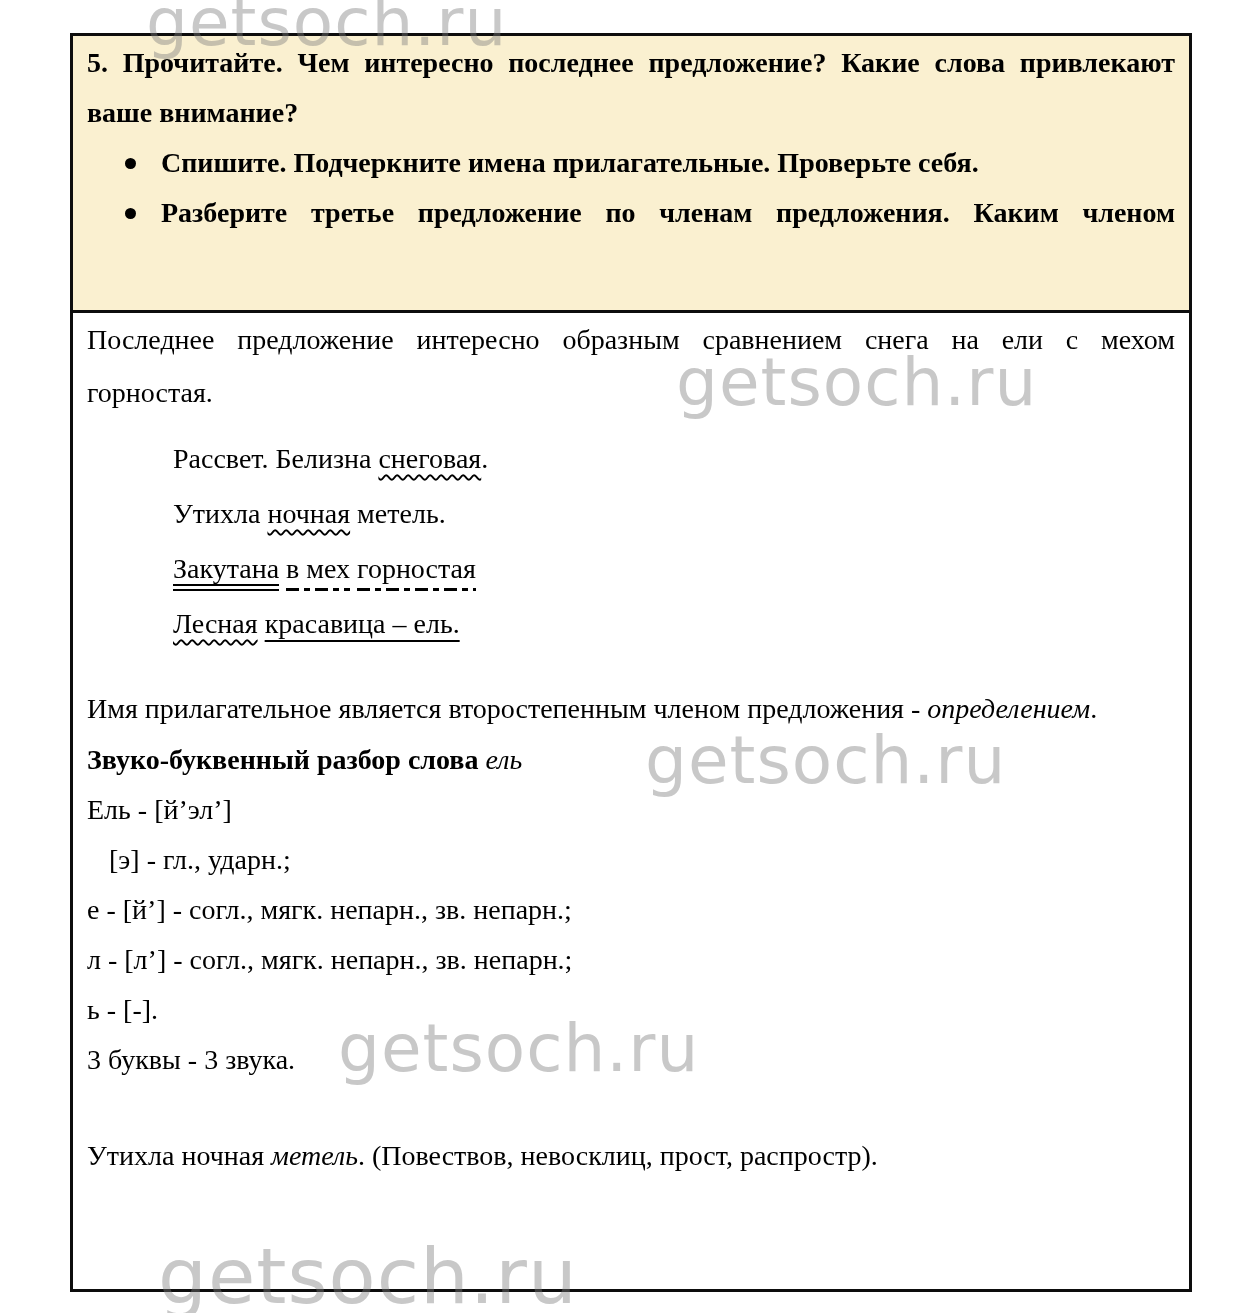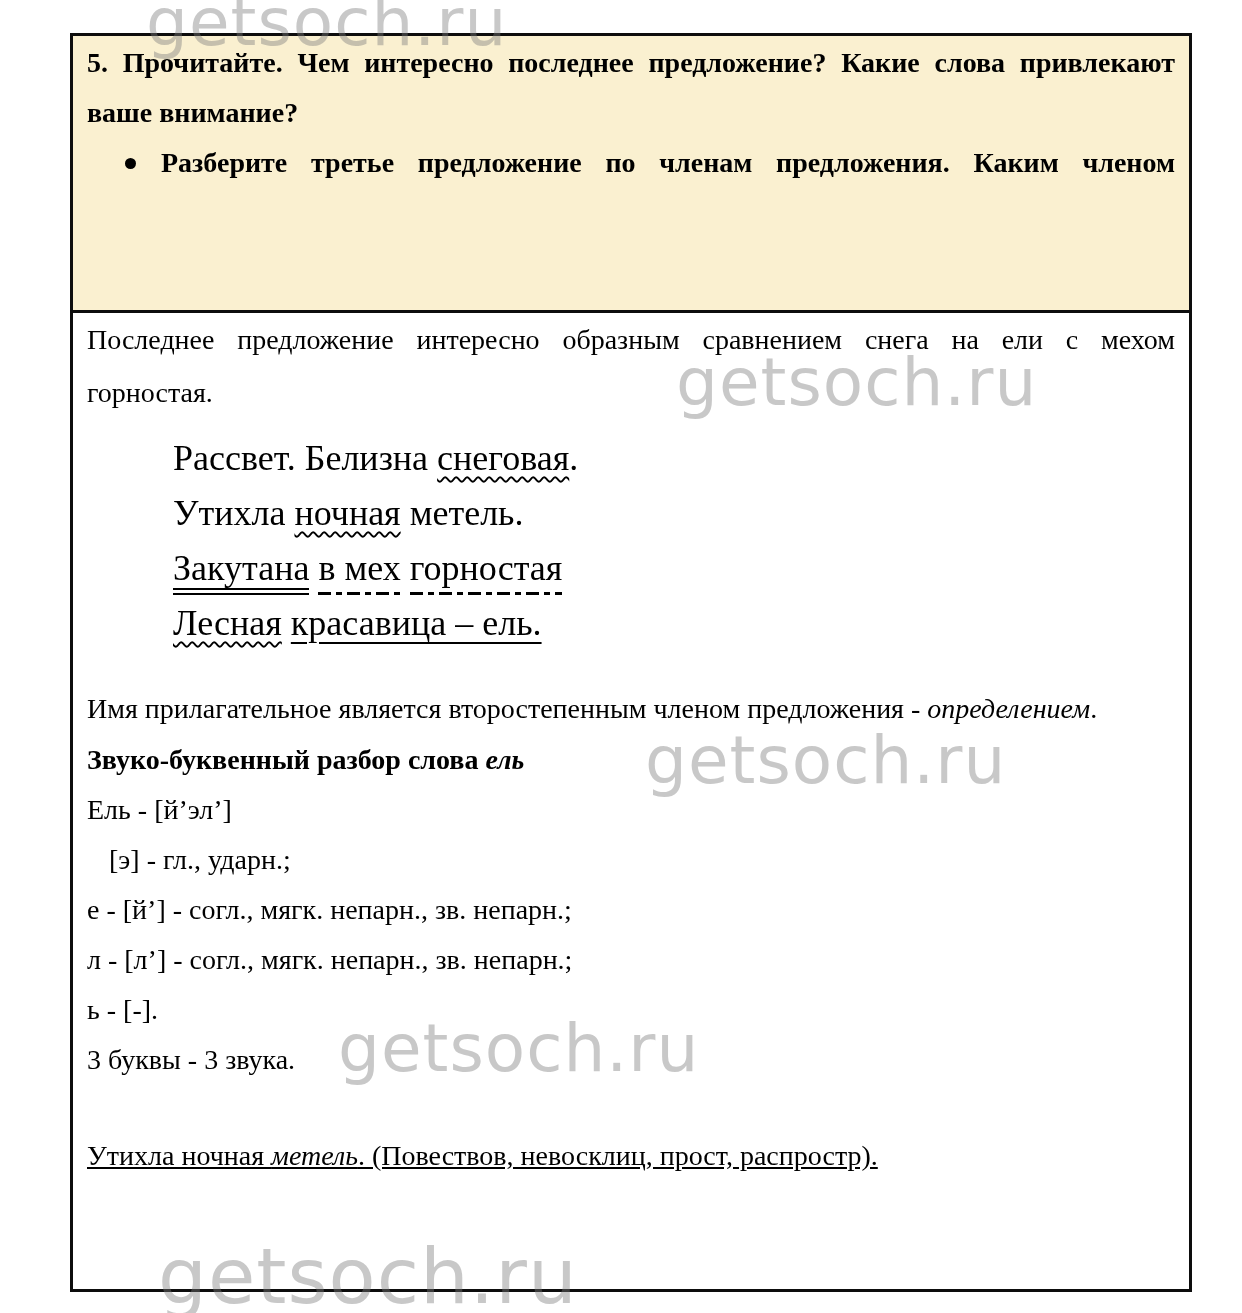--- a/index.html
+++ b/index.html
@@ -38,58 +38,62 @@
   .bullet{position:relative;margin-left:74px;}
   .dot{
     position:absolute;left:-36px;top:20px;width:11px;height:11px;
     background:#000;border-radius:50%;
   }
 
   
   .answer{padding:0 14px;}
   .a-line{font-size:28px;line-height:53px;text-align:justify;}
 
-  .poem{margin:12px 0 0 86px;font-size:36px;line-height:55px;}
+  .poem{margin:12px 0 0 86px;font-size:28px;line-height:55px;}
   .u-wavy{
     text-decoration:underline;text-decoration-style:wavy;
     text-decoration-thickness:2px;text-underline-offset:6px;
   }
   .u-solid{
     text-decoration:underline;text-decoration-thickness:2px;
     text-underline-offset:7px;
   }
   .u-double{border-bottom:7px double #000;}
   .u-dashdot{
     background:repeating-linear-gradient(90deg,#000 0 13px,rgba(0,0,0,0) 13px 18px,#000 18px 24px,rgba(0,0,0,0) 24px 29px) left bottom / 100% 3px no-repeat;
     padding-bottom:7px;
   }
 
   .author{font-size:28px;line-height:50px;margin:26px 0 0 278px;}
   .role{margin-top:32px;line-height:52px;}
   .bold-title{font-size:28px;line-height:50px;font-weight:bold;}
-  .bold-title i{font-weight:bold;}
+  .bold-title i{font-weight:normal;}
   .phon{font-size:28px;line-height:50px;}
   .indent{padding-left:22px;}
-  .final{margin-top:46px;line-height:50px;text-decoration:underline;}
+  .final{margin-top:46px;line-height:50px;}
 </style>
 </head>
 <body>
 
 <div class="wm wm1">getsoch.ru</div>
 <div class="wm wm2">getsoch.ru</div>
 <div class="wm wm3">getsoch.ru</div>
 <div class="wm wm4">getsoch.ru</div>
 <div class="wm wm5">getsoch.ru</div>
 
 <div class="doc">
 
   <div class="task">
     <div class="t-line stretch">5. Прочитайте. Чем интересно последнее предложение? Какие слова привлекают</div>
     <div class="t-line">ваше внимание?</div>
 
+    <div class="bullet">
+      <span class="dot"></span>
+      <div class="t-line">Спишите. Подчеркните имена прилагательные. Проверьте себя.</div>
+    </div>
 
     <div class="bullet">
       <span class="dot"></span>
       <div>
         <div class="t-line stretch">Разберите третье предложение по членам предложения. Каким членом</div>
       </div>
     </div>
   </div>
 
   <div class="answer">

